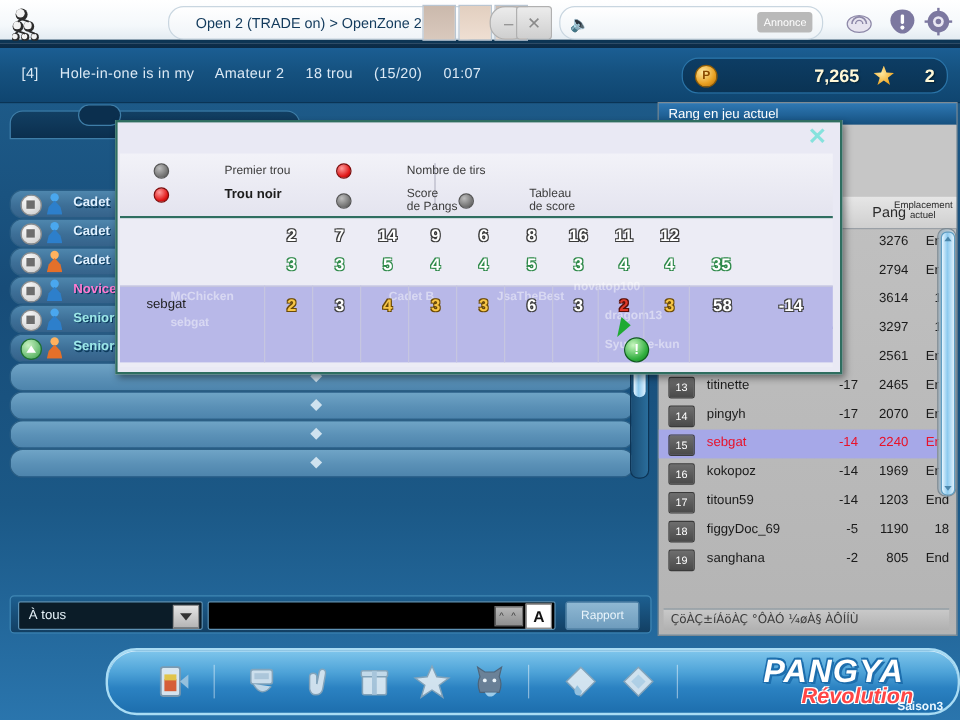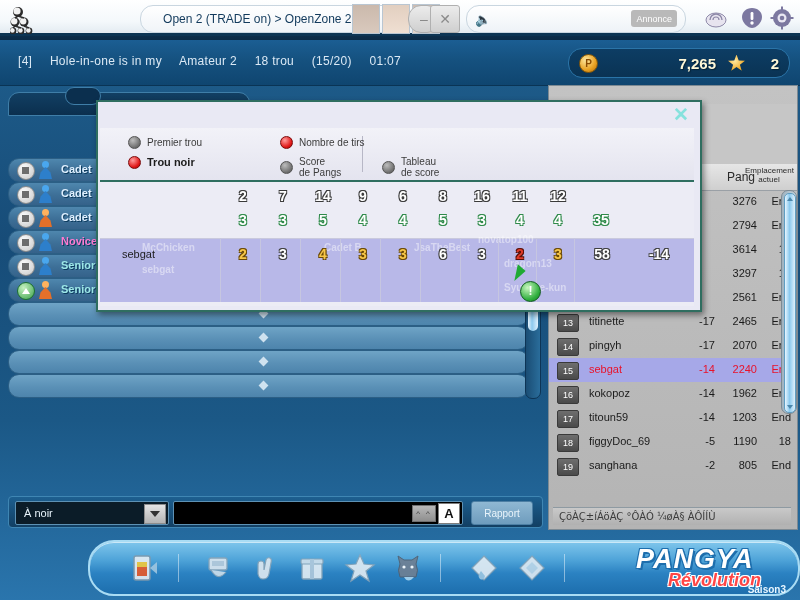--- a/index.html
+++ b/index.html
@@ -164,21 +164,21 @@
     text-shadow:1px 1px 1px rgba(0,0,0,.3);}
   .dlg-x{position:absolute;right:8px;top:3px;width:22px;height:20px;color:#86e2dd;font-size:19px;
     font-weight:bold;line-height:20px;text-align:center;}
   .dlg-opts{position:absolute;left:2px;top:26px;width:594px;height:52px;
     background:linear-gradient(180deg,#f2f2f8,#e4e4ef);border-bottom:2px solid #2f6e60;}
   .opt{position:absolute;display:flex;align-items:center;}
   .radio{width:11px;height:11px;border-radius:50%;margin-right:6px;flex:none;
     background:radial-gradient(circle at 35% 30%,#bdbdbd,#6e6e6e 70%,#4a4a4a);
     border:1px solid #545454;}
   .radio.on{background:radial-gradient(circle at 35% 30%,#ff9b9b,#e01616 65%,#8d0a0a);border-color:#7c0a0a;}
-  .olabel{font-size:10px;color:#3c3c3c;line-height:11px;white-space:nowrap;}
+  .olabel{font-size:10px;color:#3c3c3c;line-height:11px;white-space:nowrap;margin-left:40px;}
   .olabel.bold{font-size:11px;font-weight:bold;color:#1d1d1d;}
   .odiv{position:absolute;left:262px;top:8px;width:1px;height:36px;background:#b7b7c6;}
   .dlg-body{position:absolute;left:2px;top:80px;width:594px;height:124px;background:#ececf5;}
   .scoregrid{position:absolute;left:0;top:0;width:594px;height:124px;}
   .gridrow{position:absolute;left:0;width:594px;}
   .gr-sel{height:34px;top:56px;background:#b8b8e8;border-top:1px solid #c9c9dd;border-bottom:1px solid #9a9ac8;}
   .gr-sel2{height:30px;top:90px;background:#b8b8e8;}
   .cell{position:absolute;text-align:center;font-weight:bold;}
   .hole-n{font-size:14px;color:#ffffff;-webkit-text-stroke:0;
     text-shadow:-1px -1px 0 #3a3a3a,1px -1px 0 #3a3a3a,-1px 1px 0 #3a3a3a,1px 1px 0 #3a3a3a;}
@@ -385,31 +385,32 @@
           <div class="slot-diamond"></div>
         </div>
     </div>
     <div class="vscroll">
       <div class="vthumb"></div>
     </div>
   </div>
 
   <div class="chatbar">
     <div class="chan">
-      <span>À noir</span>
+      <span>À tous</span>
       <div class="caret"></div>
     </div>
     <div class="cinput">
       <div class="mini">^ ^</div>
       <div class="abtn">A</div>
     </div>
     <div class="reportb">Rapport</div>
   </div>
 
   <div class="rightpanel">
+    <div class="rp-title">Rang en jeu actuel</div>
     <div class="rp-sub"></div>
     <div class="rp-head">
       <div class="c-pang">Pang</div>
       <div class="c-loc">
         <div>Emplacement</div>
         <div>actuel</div>
       </div>
     </div>
 
     <div class="rlist">
@@ -452,21 +453,21 @@
         <div class="b">15</div>
         <div class="n">sebgat</div>
         <div class="s">-14</div>
         <div class="p">2240</div>
         <div class="l">End</div>
       </div>
       <div class="rrow" style="top:192px">
         <div class="b">16</div>
         <div class="n">kokopoz</div>
         <div class="s">-14</div>
-        <div class="p">1962</div>
+        <div class="p">1969</div>
         <div class="l">End</div>
       </div>
       <div class="rrow" style="top:216px">
         <div class="b">17</div>
         <div class="n">titoun59</div>
         <div class="s">-14</div>
         <div class="p">1203</div>
         <div class="l">End</div>
       </div>
       <div class="rrow" style="top:240px">

